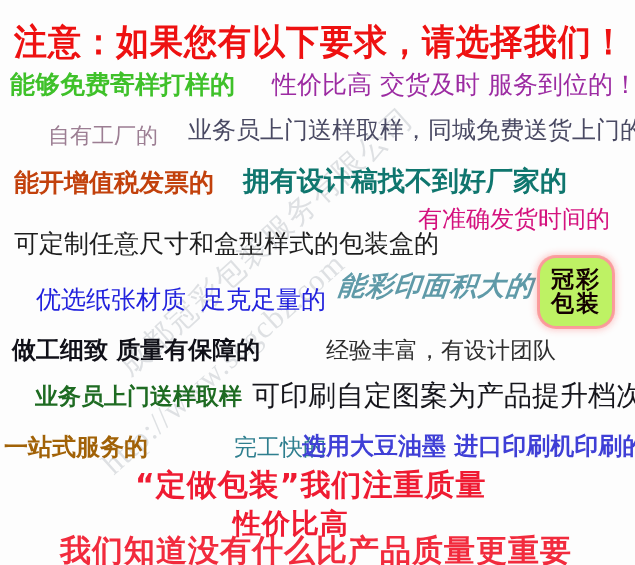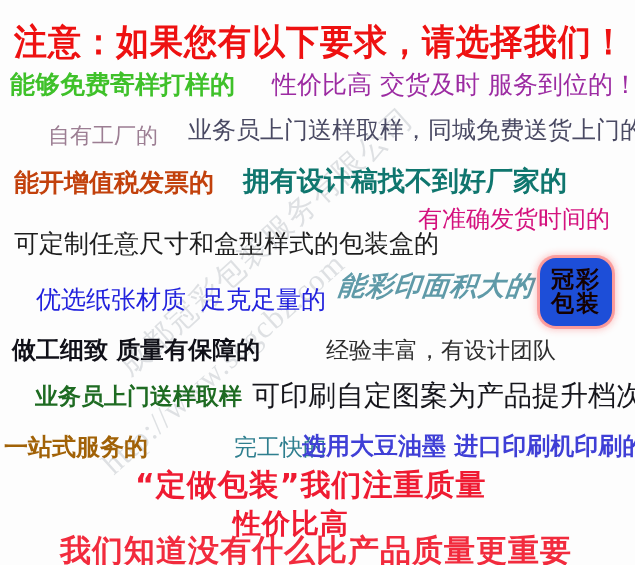--- a/index.html
+++ b/index.html
@@ -175,21 +175,21 @@
     letter-spacing: 1px;
     transform: skewX(-6deg);
   }
 
   
   .stamp {
     position: absolute;
     z-index: 4;
     width: 72px;
     height: 68px;
-    background: #1d4ed8;
+    background: #bef264;
     border-radius: 16px;
     box-shadow: 0 0 0 3px rgba(249,53,53,.35),
                 0 0 7px 4px rgba(249,53,53,.28);
     display: flex;
     flex-direction: column;
     align-items: center;
     justify-content: center;
     line-height: 1.04;
   }
   .stamp span {

